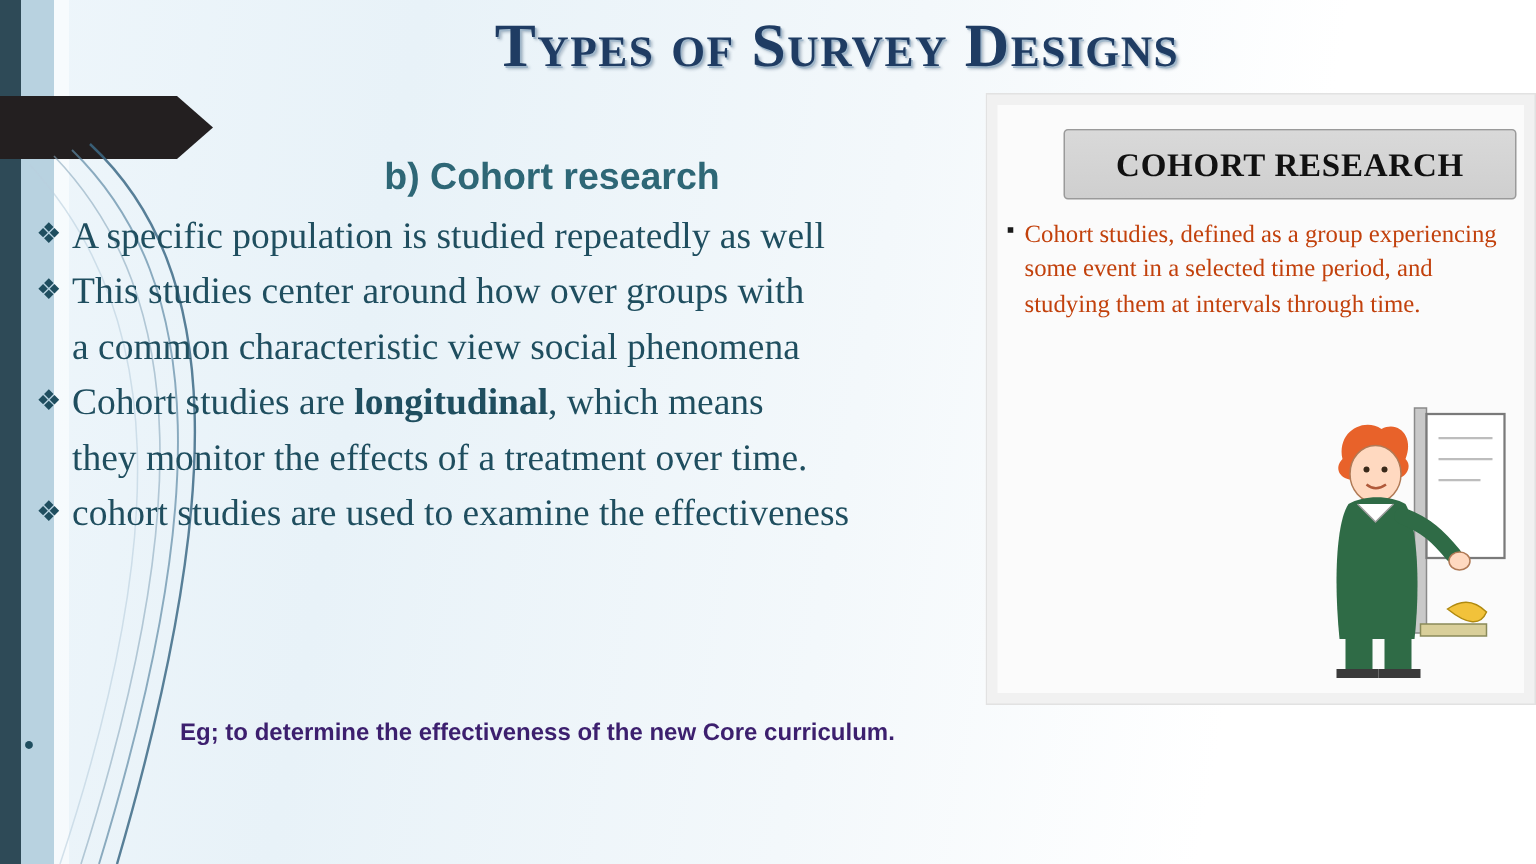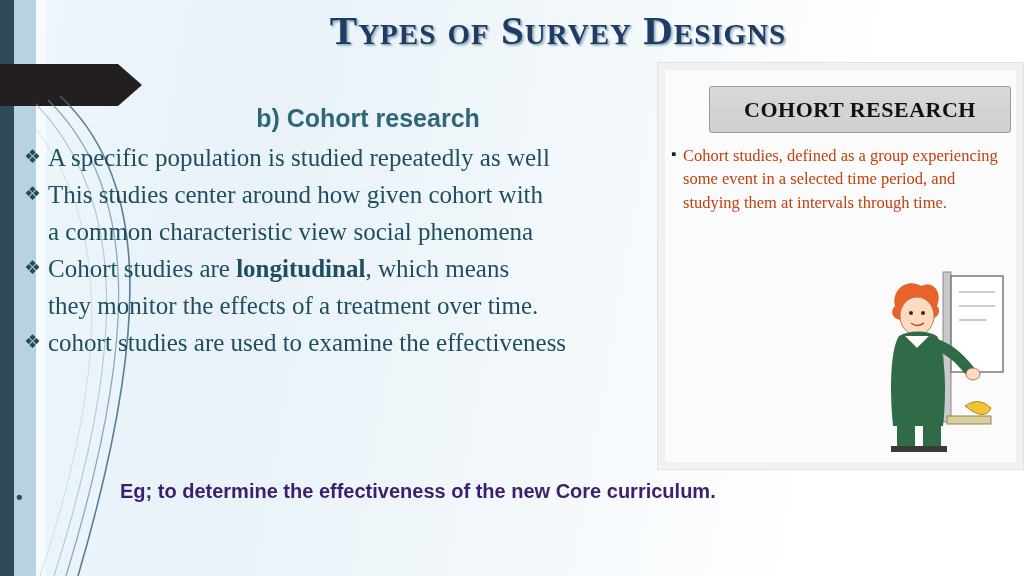--- a/index.html
+++ b/index.html
@@ -85,21 +85,21 @@
     white-space:nowrap;
   }
   .line.indent{}
   .bullet{
     position:absolute;left:10px;top:2px;font-size:19px;color:#1f4e5f;
     font-family:"DejaVu Sans", sans-serif;
   }
   .line b{font-weight:bold;}
   .eg{
     position:absolute;left:120px;top:480px;width:560px;
-    font-family:"Liberation Sans", sans-serif;font-weight:bold;font-size:20px;
+    font-family:"Liberation Sans", sans-serif;font-weight:bold;font-size:16px;
     color:#3c1f6e;white-space:nowrap;
   }
   .eg-dot{
     position:absolute;left:14px;top:487px;font-size:18px;color:#1f4e5f;
     font-family:"DejaVu Sans", sans-serif;
   }
 </style>
 </head>
 <body>
 
@@ -163,21 +163,21 @@
   <div class="body">
     <div class="subhead">b) Cohort research</div>
 
     <div class="line">
       <span class="bullet">❖</span>
       <span>A specific population is studied repeatedly as well</span>
     </div>
 
     <div class="line">
       <span class="bullet">❖</span>
-      <span>This studies center around how given cohort with</span>
+      <span>This studies center around how over groups with</span>
     </div>
 
     <div class="line indent">
       <span>a common characteristic  view social phenomena</span>
     </div>
 
     <div class="line">
       <span class="bullet">❖</span>
       <span>Cohort studies are </span><b>longitudinal</b><span>, which means</span>
     </div>

